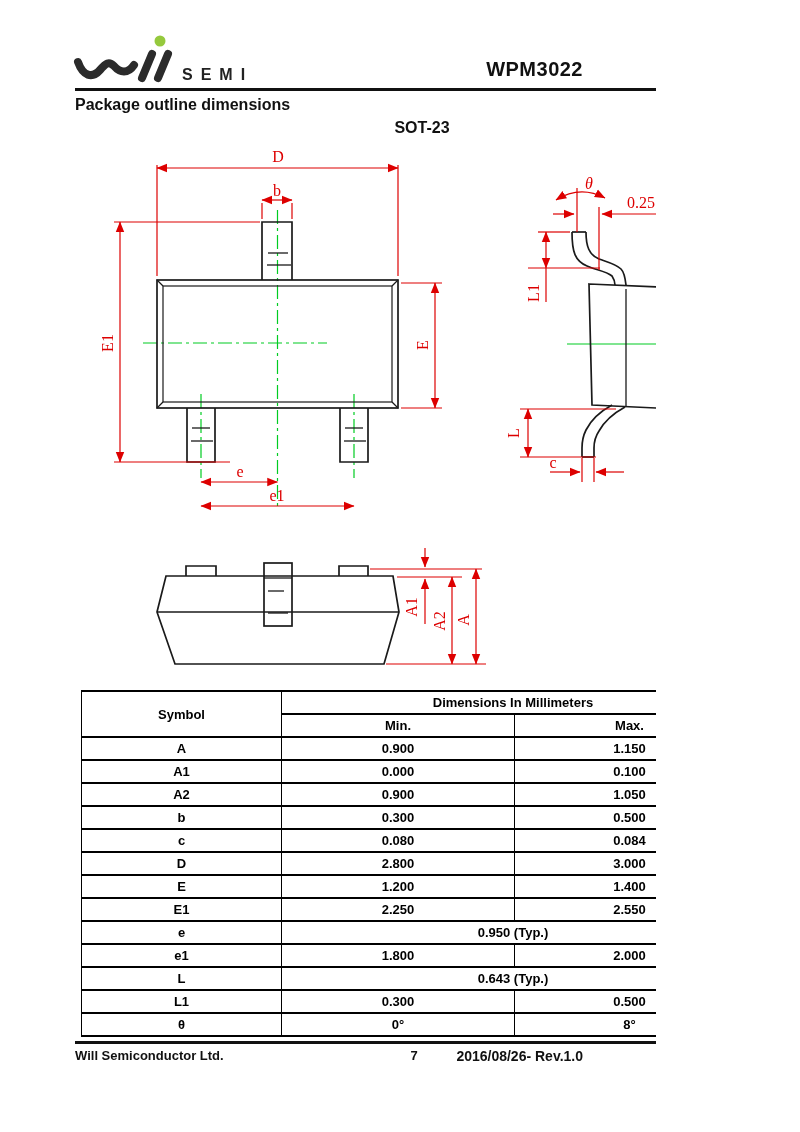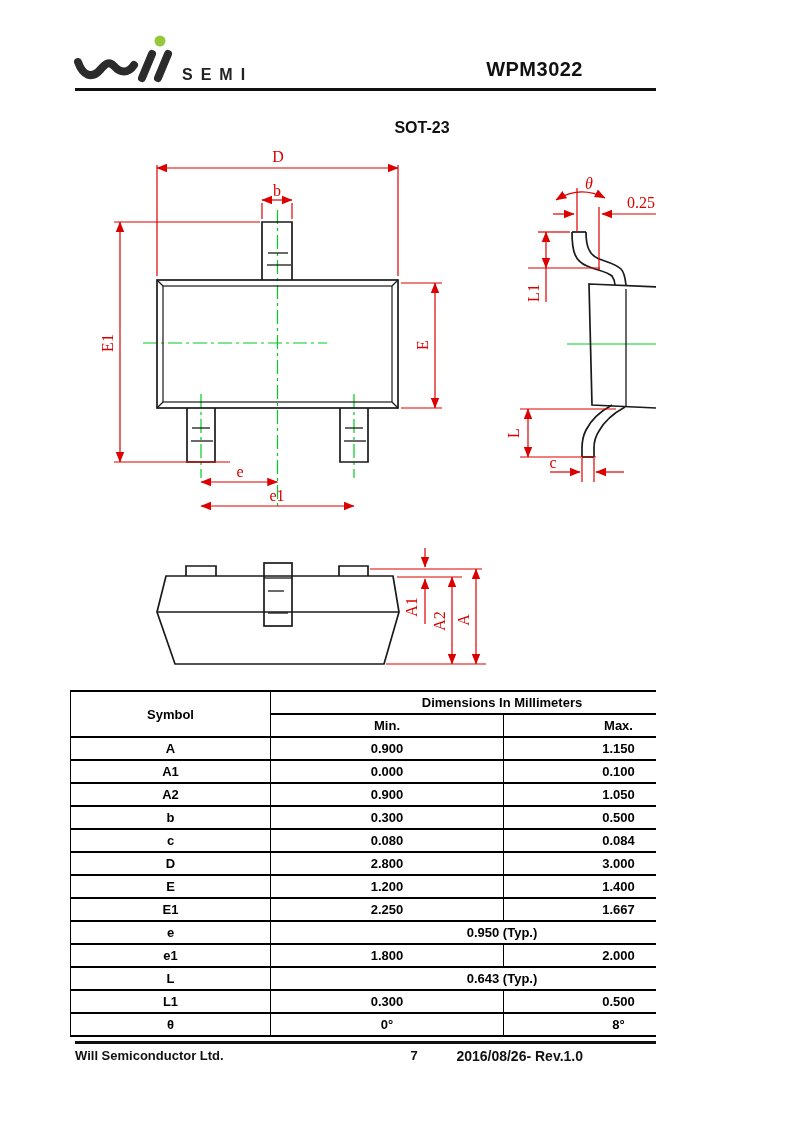--- a/index.html
+++ b/index.html
@@ -8,21 +8,21 @@
   
   .logo{position:absolute;left:70px;top:30px;}
   .part-number{position:absolute;right:73px;top:58px;font-size:20px;font-weight:bold;letter-spacing:.5px;margin-left:45px;}
   .header-rule{position:absolute;left:75px;top:88px;width:652px;height:3px;background:#111;}
   .section-title{position:absolute;left:75px;top:96px;font-size:16px;font-weight:bold;}
   .package-name{position:absolute;left:0;top:119px;width:780px;text-align:center;font-size:16px;font-weight:bold;margin-left:32px;}
   
   .drawings{position:absolute;left:0;top:140px;}
   .dimtext{font-family:"Liberation Serif",serif;font-size:16px;fill:#dd0000;}
   
-  .dim-table-wrap{position:absolute;left:70px;top:690px;}
+  .dim-table-wrap{position:absolute;left:81px;top:690px;}
   table.dims{border-collapse:collapse;width:663px;table-layout:fixed;
              font-family:"Liberation Sans",sans-serif;font-size:13px;font-weight:bold;}
   table.dims td,table.dims th{border-left:1.5px solid #000;border-right:1.5px solid #000;
              border-top:2px solid #000;border-bottom:2px solid #000;
              text-align:center;vertical-align:middle;height:21px;padding:0;color:#000;}
   col.c-sym{width:200px;} col.c-min{width:233px;} col.c-max{width:230px;}
   
   .footer-rule{position:absolute;left:75px;top:1041px;width:652px;height:3px;background:#111;}
   .footer-left{position:absolute;left:75px;top:1048px;font-size:13px;font-weight:bold;}
   .footer-page{position:absolute;left:0;top:1048px;width:828px;text-align:center;font-size:13px;font-weight:bold;}
@@ -37,20 +37,21 @@
     <g>
       <path d="M8,32 C13,46 22,49 30,40 C36,33 39,31 44,36 C50,43 58,44 64,35" fill="none" stroke="#2b2b2b" stroke-width="8" stroke-linecap="round"></path>
       <line x1="72" y1="48" x2="82" y2="24" stroke="#2b2b2b" stroke-width="8" stroke-linecap="round"></line>
       <line x1="88" y1="48" x2="98" y2="24" stroke="#2b2b2b" stroke-width="8" stroke-linecap="round"></line>
       <circle cx="90" cy="11" r="5.5" fill="#95c93d"></circle>
     </g>
     <text x="112" y="50" font-family="Liberation Sans,sans-serif" font-size="16" font-weight="600" letter-spacing="8" fill="#222">SEMI</text>
   </svg>
   <div class="part-number">WPM3022</div>
   <div class="header-rule"></div>
+  <div class="section-title">Package outline dimensions</div>
   <div class="package-name">SOT-23</div>
 
   <svg class="drawings" width="800" height="545" viewBox="0 140 800 545">
     <defs>
       <marker id="arr" viewBox="0 0 10 10" refX="9.5" refY="5" markerWidth="9" markerHeight="9" orient="auto-start-reverse">
         <path d="M0,1 L10,5 L0,9 z" fill="#dd0000"></path>
       </marker>
     </defs>
 
     <g>
@@ -215,21 +216,21 @@
         <td>3.000</td>
       </tr>
       <tr>
         <td>E</td>
         <td>1.200</td>
         <td>1.400</td>
       </tr>
       <tr>
         <td>E1</td>
         <td>2.250</td>
-        <td>1.667</td>
+        <td>2.550</td>
       </tr>
       <tr>
         <td>e</td>
         <td colspan="2">0.950 (Typ.)</td>
       </tr>
       <tr>
         <td>e1</td>
         <td>1.800</td>
         <td>2.000</td>
       </tr>

